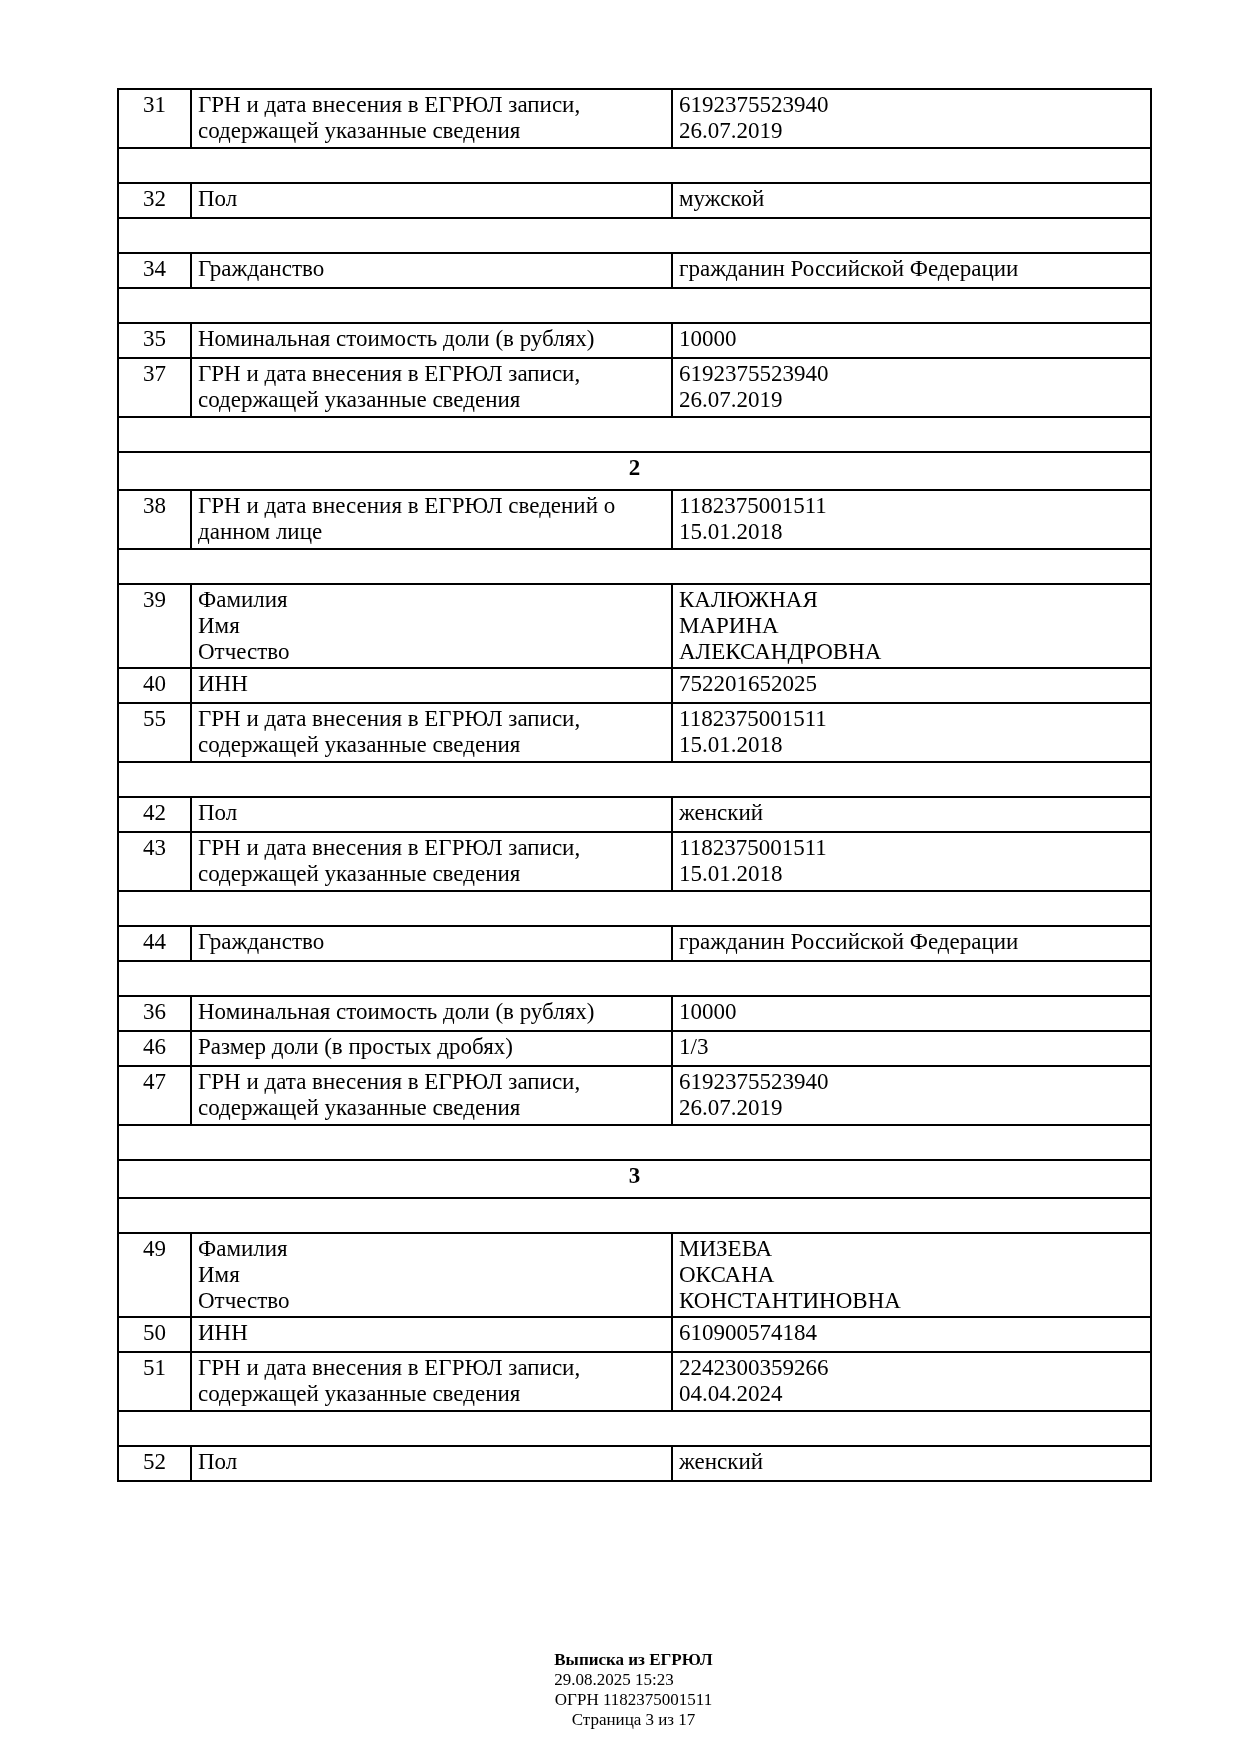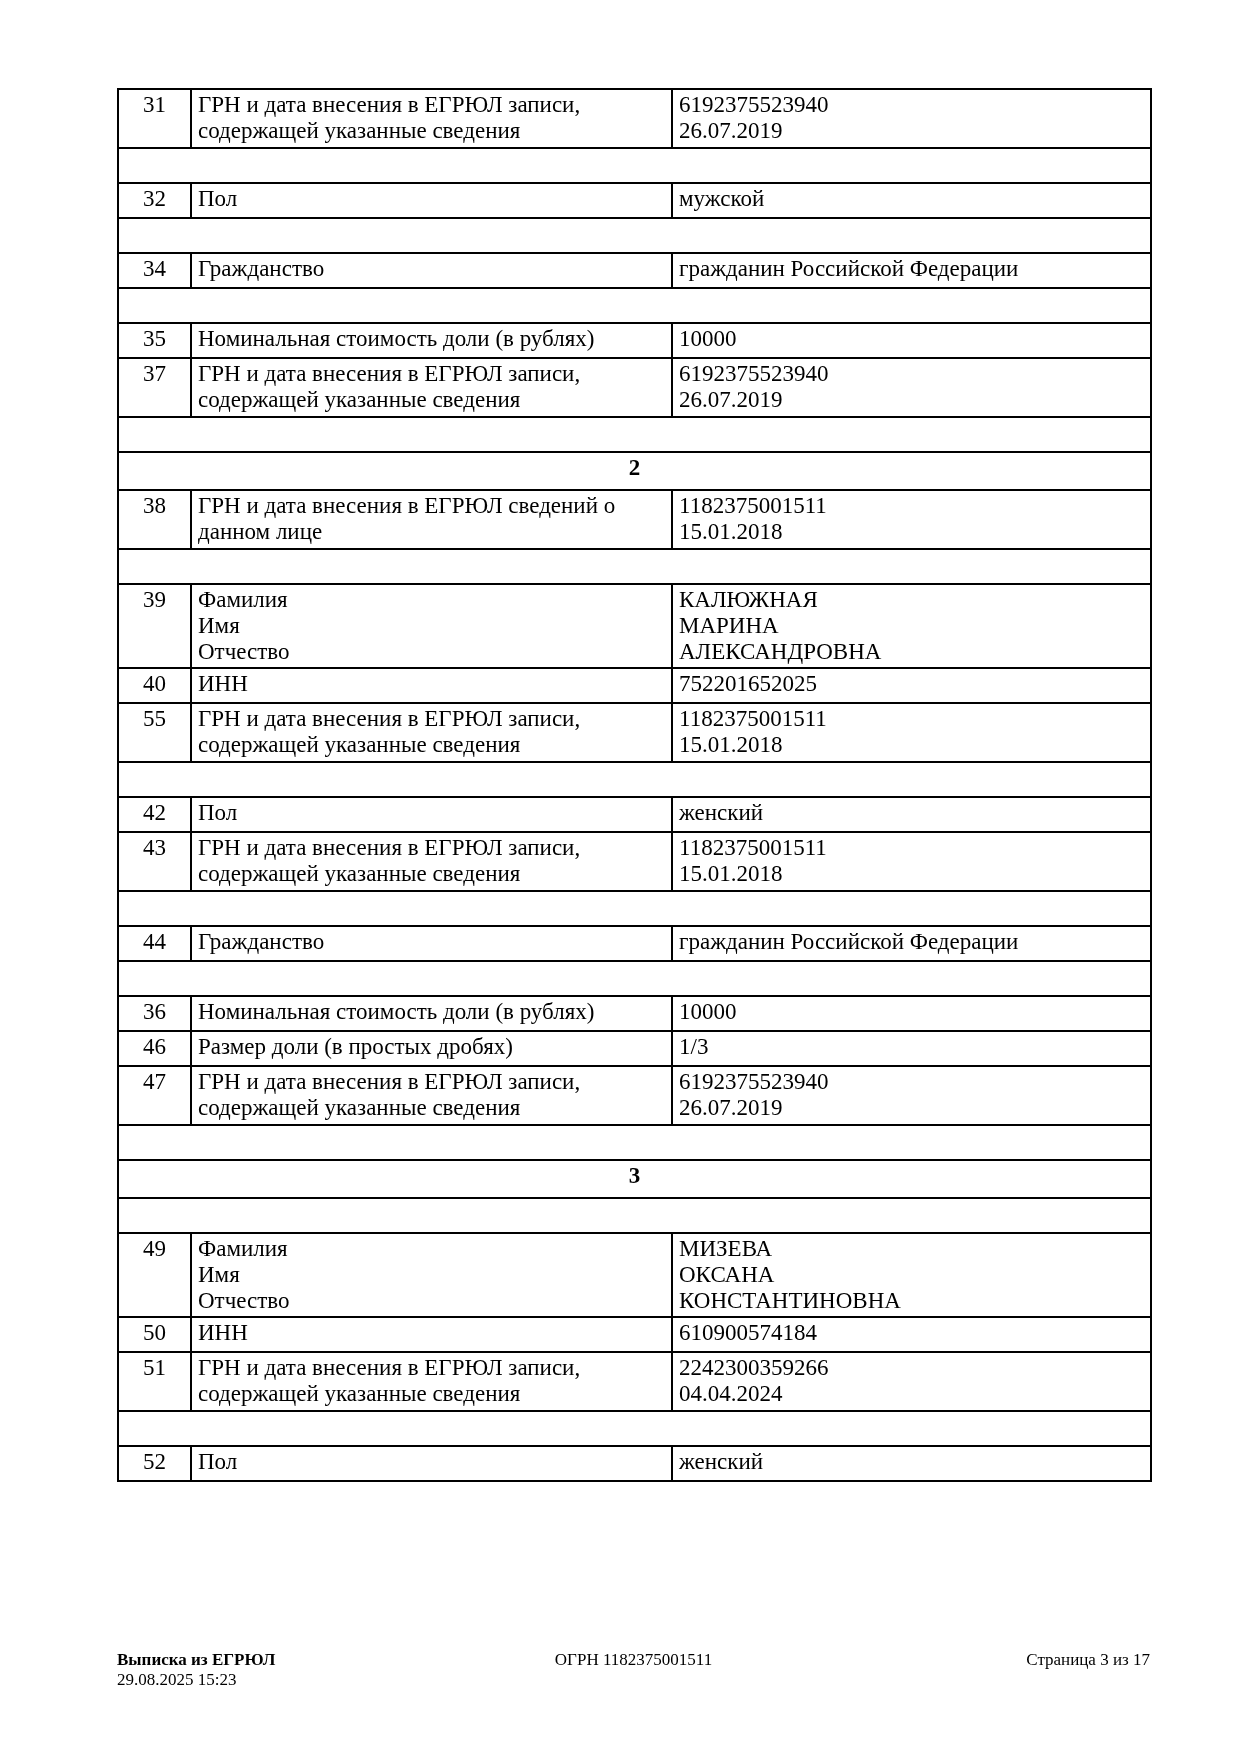--- a/index.html
+++ b/index.html
@@ -46,23 +46,24 @@
     text-align: center;
     vertical-align: middle;
     font-weight: bold;
   }
 
   .footer {
     position: absolute;
     left: 117px; top: 1650px;
     width: 1033px;
     display: flex;
-    align-items: flex-start;
+    align-items: center;
     font-size: 17px;
     line-height: 20px;
+    flex-direction: column;
   }
   .footer-left   { flex: 1; text-align: left; }
   .footer-center { flex: 1; text-align: center; font-family: Liberation Serif, serif; }
   .footer-right  { flex: 1; text-align: right; }
   .footer-title  { font-weight: bold; }
 </style>
 </head>
 <body>
 
 <div class="page">

